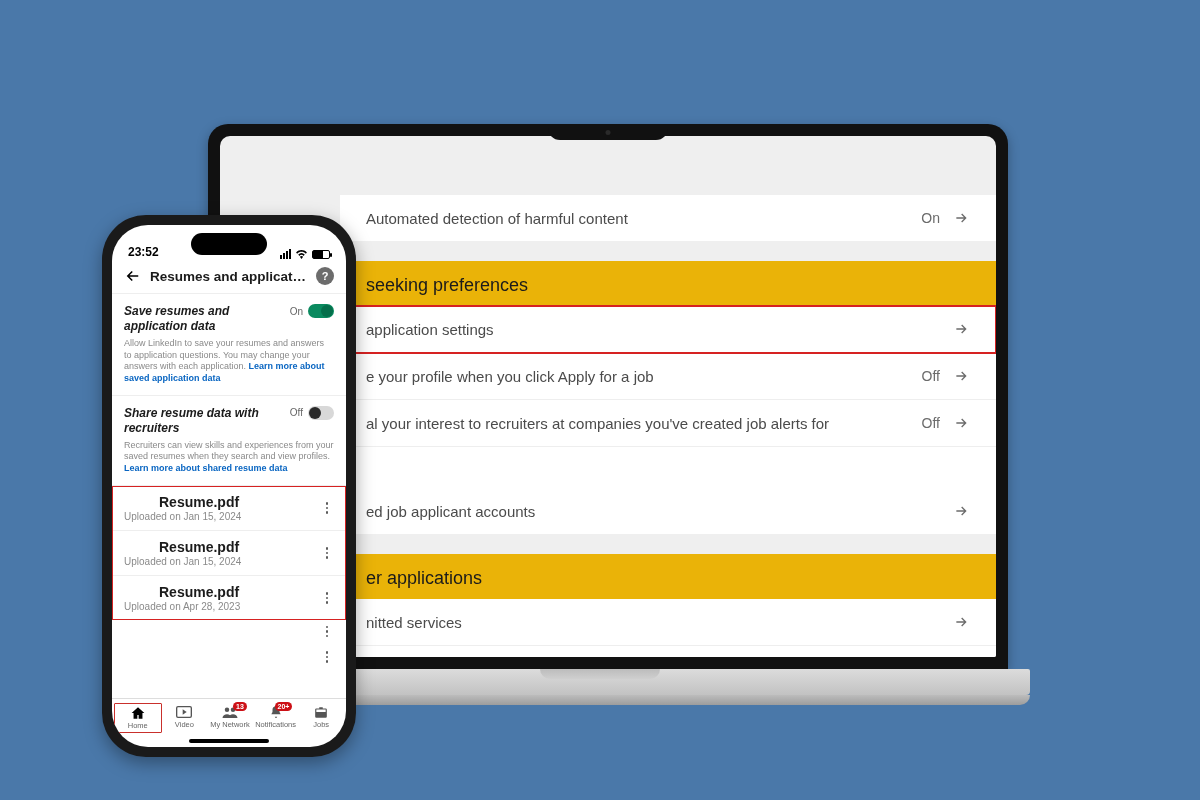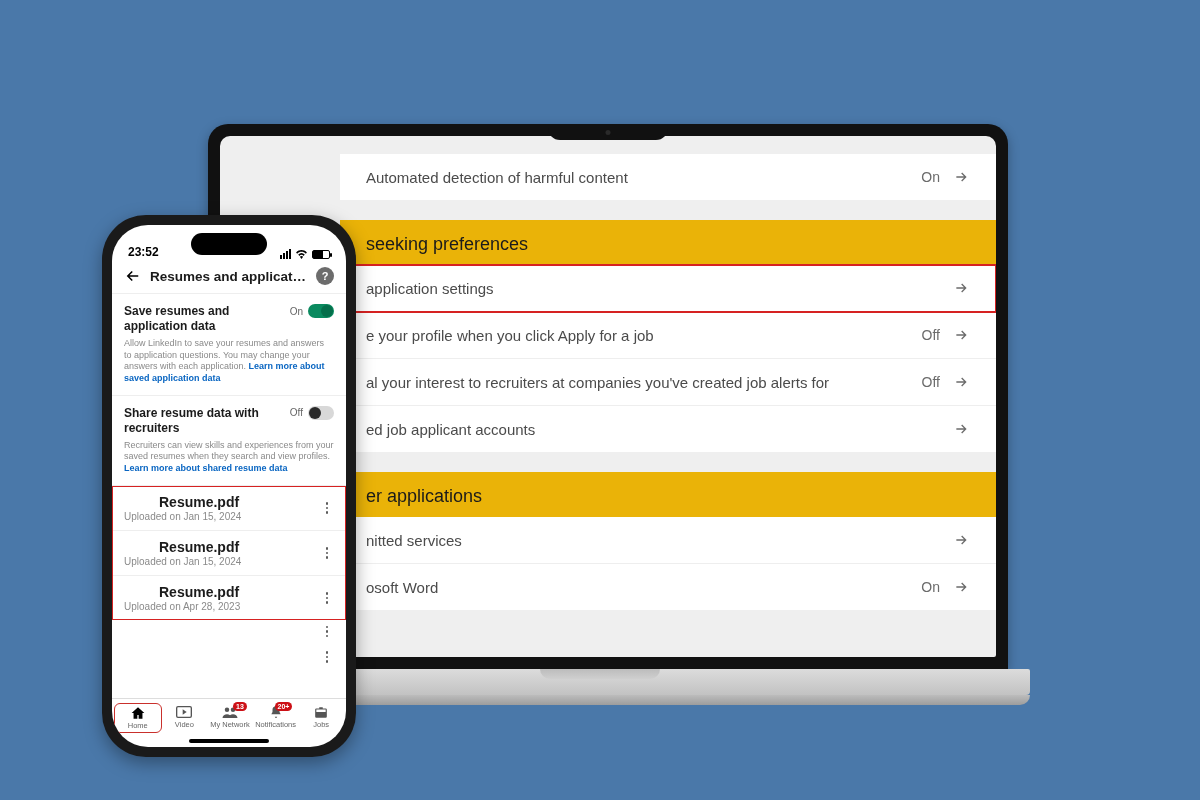--- a/index.html
+++ b/index.html
@@ -73,21 +73,21 @@
     padding: 14px 0 10px 26px;
   }
   .row {
     display: flex; justify-content: space-between; align-items: center;
     padding: 14px 26px;
     border-bottom: 1px solid #eee;
     background: #fff;
     font-size: 15px;
     color: #4b4b4b;
   }
-  .row:last-child { border-bottom: none; }
+  .row:last-child { border-bottom: none; margin-top: 41px; }
   .row-right { display: flex; align-items: center; gap: 12px; color: #6b6b6b; font-size: 14px; }
   .arrow-right {
     width: 18px; height: 18px; display: inline-flex; align-items: center; justify-content: center;
   }
   .arrow-right svg { stroke: #6b6b6b; }
   .highlight-red { outline: 2px solid #d62222; outline-offset: -1px; }
 
   
   .phone {
     position: absolute;
@@ -137,21 +137,21 @@
     padding: 6px 12px 8px;
     border-bottom: 1px solid #eee;
   }
   .back-arrow { width: 18px; height: 18px; }
   .header-title { flex: 1; font-weight: 600; font-size: 13.5px; color: #1b1b1b; white-space: nowrap; overflow: hidden; text-overflow: ellipsis; }
   .help-circle { width: 18px; height: 18px; border-radius: 50%; background: #6c6c6c; color: #fff; display: flex; align-items: center; justify-content: center; font-size: 11px; font-weight: 700; }
 
   .scroll { flex: 1; overflow: hidden; }
   .block { padding: 10px 12px; border-bottom: 1px solid #eee; }
   .block-head { display: flex; justify-content: space-between; align-items: flex-start; gap: 6px; }
-  .block-title { font-weight: 700; font-size: 12px; color: #1b1b1b; line-height: 1.25; }
+  .block-title { font-weight: 700; font-size: 12px; color: #1b1b1b; line-height: 1.25; font-style: italic; }
   .toggle-wrap { display: flex; align-items: center; gap: 5px; font-size: 10px; color: #666; }
   .toggle { width: 26px; height: 14px; border-radius: 8px; position: relative; }
   .toggle.on { background: #0a8a5f; }
   .toggle.on::after { content:""; width:12px; height:12px; background:#056f4b; border-radius:50%; position:absolute; right:1px; top:1px; }
   .toggle.off { background: #d8d8d8; }
   .toggle.off::after { content:""; width:12px; height:12px; background:#2a2a2a; border-radius:50%; position:absolute; left:1px; top:1px; }
   .block-desc { font-size: 9px; color: #8a8a8a; line-height: 1.3; margin-top: 4px; }
   .link { color: #0a66c2; font-weight: 600; }
 
   .file-list { outline: 1.5px solid #d62222; outline-offset: -1px; }
@@ -160,21 +160,21 @@
   .file-main .fname { font-size: 14px; font-weight: 700; color: #1b1b1b; margin-left: 35px; }
   .file-main .fdate { font-size: 10px; color: #8a8a8a; margin-top: 1px; }
   .kebab { width: 14px; display: flex; flex-direction: column; gap: 2px; align-items: center; }
   .kebab span { width: 2.5px; height: 2.5px; border-radius: 50%; background: #5a5a5a; }
 
   .extra-kebabs { padding: 6px 12px 0; }
   .extra-kebabs .kebab { margin-left: auto; margin-bottom: 14px; }
 
   .tabbar { display: flex; border-top: 1px solid #ddd; padding: 4px 2px 2px; }
   .tab { flex: 1; display: flex; flex-direction: column; align-items: center; gap: 1px; font-size: 7.5px; color: #666; position: relative; padding: 2px 0;}
-  .tab.active { border: 1px solid #c9302c; border-radius: 6px; }
+  .tab.active { border: 1px solid #c9302c; border-radius: 1px; }
   .tab .icon { width: 18px; height: 14px; display: flex; align-items: center; justify-content: center; }
   .badge { position: absolute; top: -1px; right: 6px; background: #cc1016; color: #fff; font-size: 7px; font-weight: 700; border-radius: 7px; padding: 1px 3px; line-height: 1; }
   .home-indicator { width: 80px; height: 4px; background: #000; border-radius: 3px; margin: 4px auto 4px; }
 
 </style>
 </head>
 <body>
 
 <div class="laptop-body">
   <div class="laptop-notch"></div>

